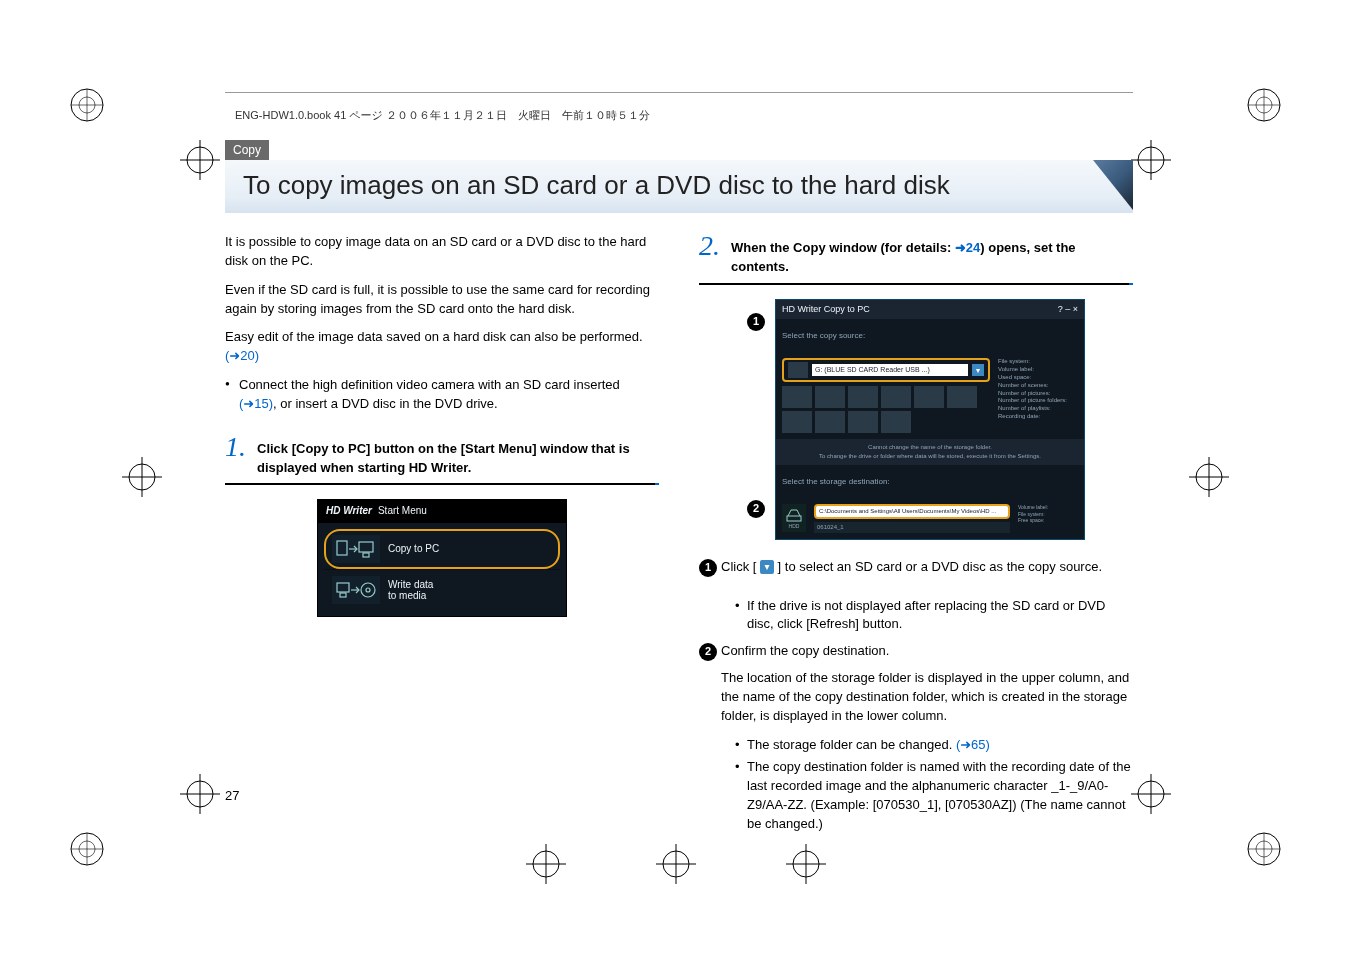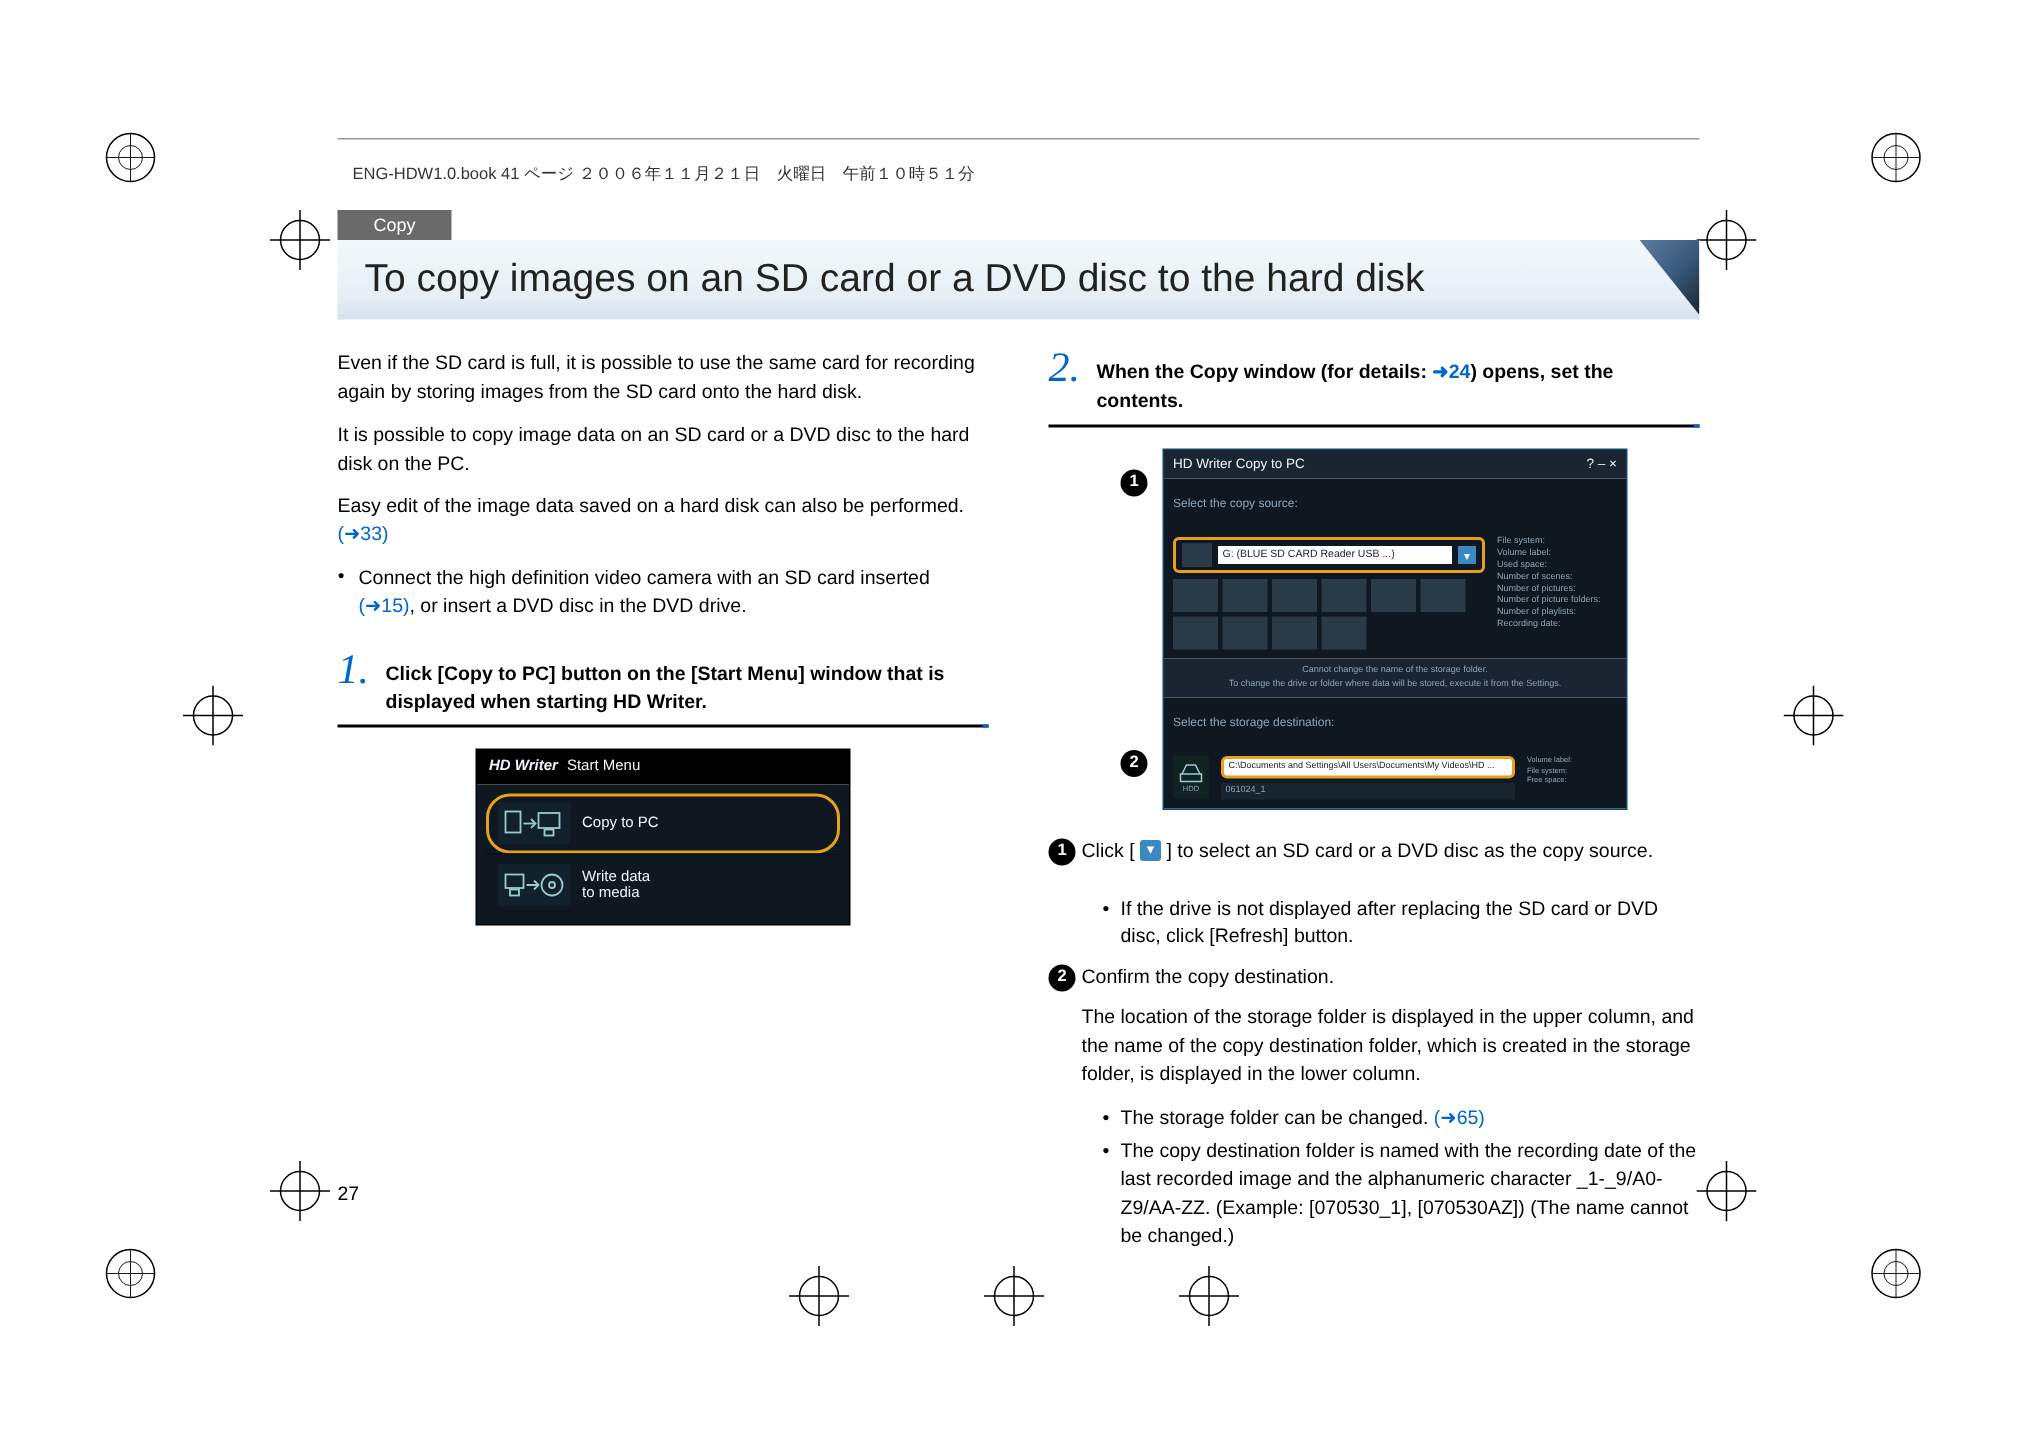--- a/index.html
+++ b/index.html
@@ -5,21 +5,21 @@
   * { box-sizing: border-box; margin: 0; padding: 0; }
   body { background: #fff; font-family: Arial, Helvetica, sans-serif; font-size: 12px; color: #000; }
   .page { width: 1351px; height: 954px; position: relative; }
   .regmark { position: absolute; width: 34px; height: 34px; }
   .regmark svg { width: 34px; height: 34px; }
   .crossmark { position: absolute; width: 40px; height: 40px; }
   .crossmark svg { width: 40px; height: 40px; }
   .folio { position: absolute; top: 108px; left: 235px; font-size: 11px; color: #333; font-family: "MS PGothic","Meiryo",sans-serif; }
   .folio-line { position: absolute; top: 92px; left: 225px; width: 908px; border-top: 1px solid #999; }
   .content { position: absolute; top: 140px; left: 225px; width: 908px; }
-  .section-tab { background: #6a6a6a; color: #fff; padding: 3px 24px; font-size: 12px; display: inline-block; margin-bottom: 0; }
+  .section-tab { background: #6a6a6a; color: #fff; padding: 3px 8px; font-size: 12px; display: inline-block; margin-bottom: 0; }
   .title-wrap { position: relative; margin-top: 0; }
   .title-bar { background: linear-gradient(to bottom,#f4f8fb 0%,#e6eef6 70%,#d6e2ee 100%); padding: 10px 18px 12px 18px; position: relative; }
   .title-bar h1 { font-size: 26px; font-weight: normal; color: #222; }
   .cols { display: flex; gap: 40px; margin-top: 20px; }
   .col { flex: 1 1 50%; font-size: 13px; line-height: 1.45; }
   .col p { margin-bottom: 10px; }
   a.xref { color: #0066cc; text-decoration: none; }
   .attention-row { margin-top: 6px; margin-bottom: 4px; }
   .attention-icon { color: #d88b00; font-size: 14px; margin-right: 4px; }
   .attention-label { font-weight: bold; }
@@ -169,24 +169,24 @@
     <div class="title-wrap">
       <div class="title-bar">
         <h1>To copy images on an SD card or a DVD disc to the hard disk</h1>
         <div class="corner-shadow"></div>
       </div>
     </div>
 
     <div class="cols">
 
       <div class="col">
+        <p>It is possible to copy image data on an SD card or a DVD disc to the hard disk on the PC.</p>
         <p>Even if the SD card is full, it is possible to use the same card for recording again by storing images from the SD card onto the hard disk.</p>
-        <p>It is possible to copy image data on an SD card or a DVD disc to the hard disk on the PC.</p>
         <p>
-          <span>Easy edit of the image data saved on a hard disk can also be performed. </span><a class="xref">(➜33)</a>
+          <span>Easy edit of the image data saved on a hard disk can also be performed. </span><a class="xref">(➜20)</a>
         </p>
 
         <ul class="bullets">
           <li>
             <span>Connect the high definition video camera with an SD card inserted </span><a class="xref">(➜15)</a><span>, or insert a DVD disc in the DVD drive.</span>
           </li>
         </ul>
 
         <div class="step-row">
           <div class="step-num">1.</div>

